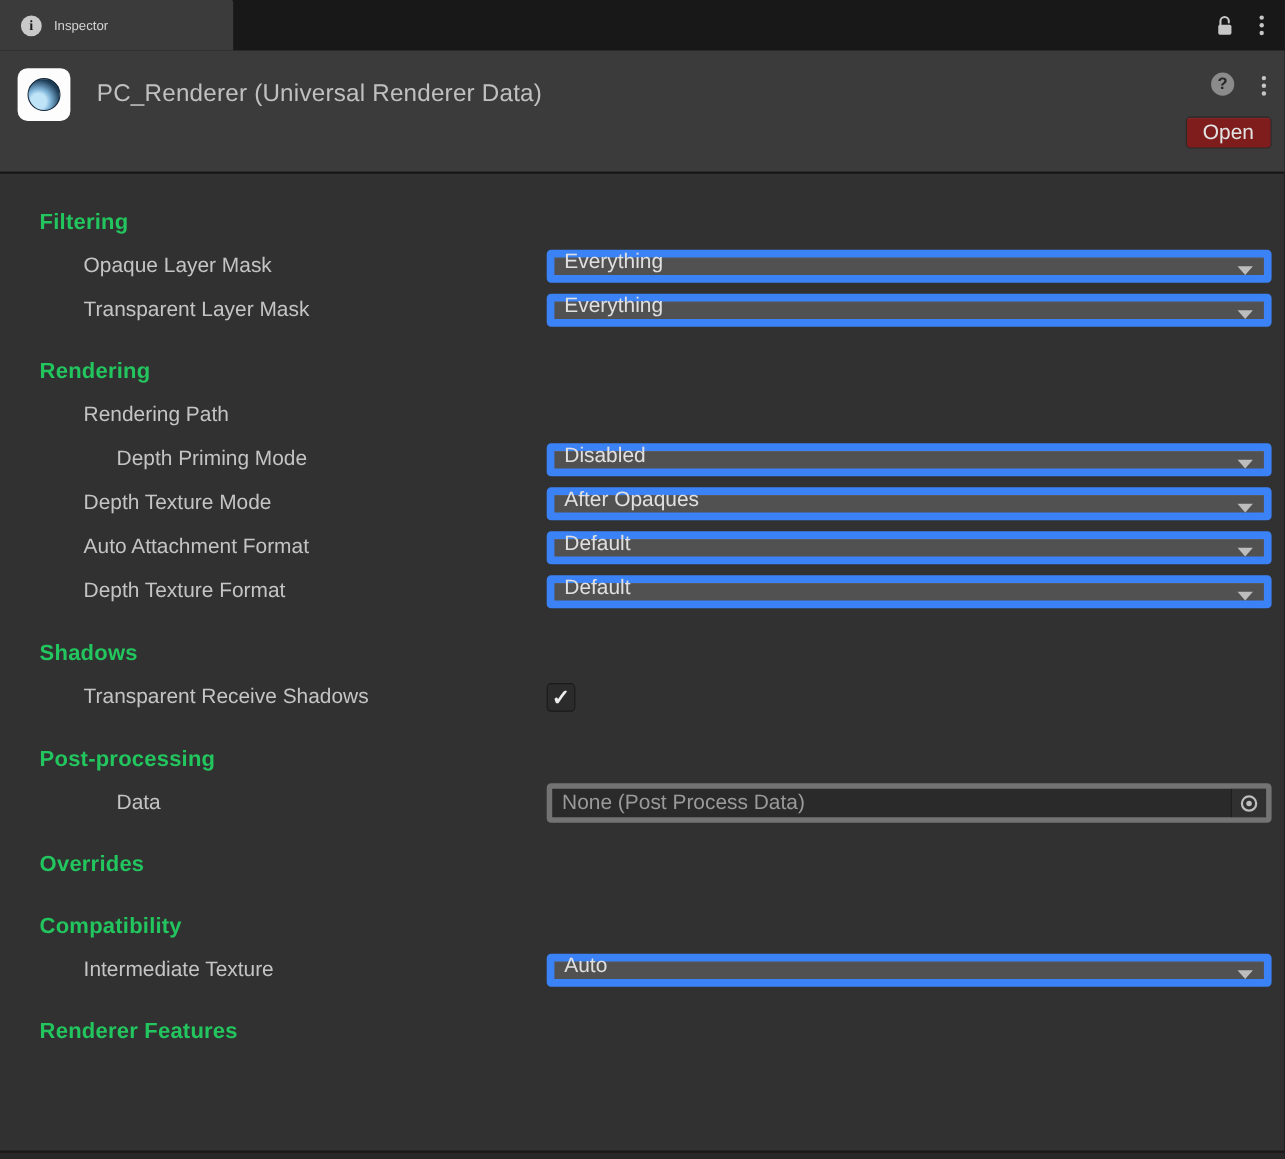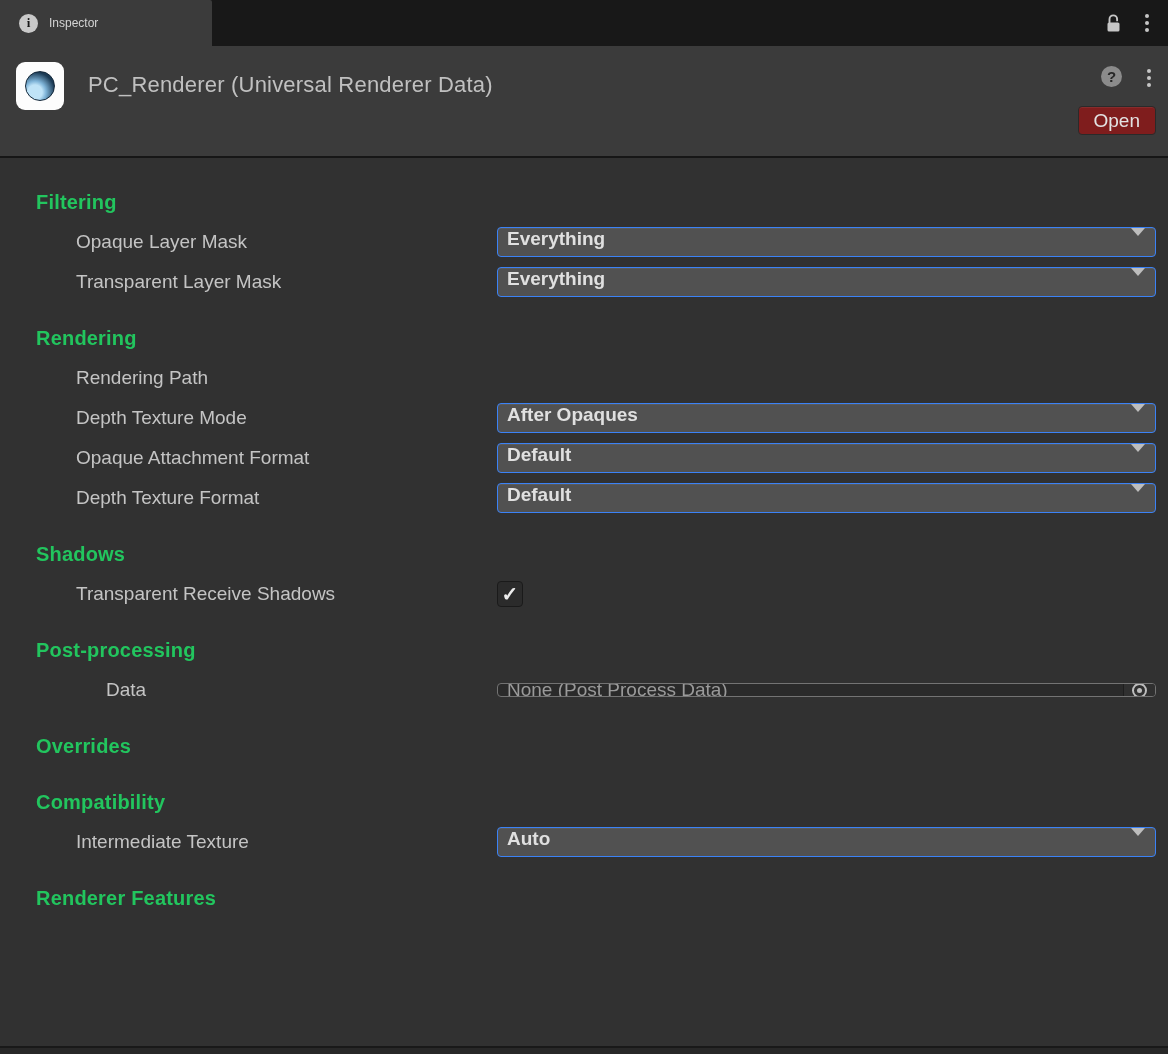--- a/index.html
+++ b/index.html
@@ -82,47 +82,46 @@
     flex:0 0 485px; width:485px; padding-left:64px;
     color:var(--label-text,#c4c4c4); font-size:19px;
     white-space:nowrap; overflow:hidden;
   }
   .prop-label.indent-2 { padding-left:94px; }
   .prop-label.highlight { color:var(--highlight-blue,#5f8ac8); }
   .prop-control { flex:1 1 auto; margin-right:12px; display:flex; align-items:center; }
 
   .dropdown {
     width:100%; height:30px; background:var(--field-bg,#515151);
-    border:1px solid #3b82f6; border-radius:4px;
-    display:flex; align-items:flex-start; justify-content:space-between;
+    border:7px solid #3b82f6; border-radius:4px;
+    display:flex; align-items:flex-end; justify-content:space-between;
     padding:0 10px 0 9px; cursor:default;
     box-shadow:inset 0 1px 0 rgba(255,255,255,.06);
-    font-weight:bold;
   }
   .dropdown-value { color:var(--value-text,#e0e0e0); font-size:19px; }
   .dropdown-arrow {
     width:0; height:0; flex:0 0 auto;
     border-left:7px solid transparent; border-right:7px solid transparent;
     border-top:8px solid #bdbdbd;
   }
 
   .checkbox {
     width:26px; height:26px; background:#2b2b2b;
     border:1px solid #1a1a1a; border-radius:4px; position:relative; cursor:default;
   }
   .checkbox.checked::after {
     content:"\2713"; position:absolute; inset:0;
     display:flex; align-items:center; justify-content:center;
     color:#ececec; font-size:20px; font-weight:bold;
   }
   .checkbox.highlight { border:2px solid var(--highlight-blue,#5f8ac8); }
 
   .object-field {
-    width:100%; height:14px; background:var(--field-dark-bg,#2a2a2a);
-    border:1px solid #737373; border-radius:4px; overflow:hidden;
+    width:100%; height:36px; background:var(--field-dark-bg,#2a2a2a);
+    border:5px solid #737373; border-radius:4px; overflow:hidden;
     display:flex; align-items:center; justify-content:space-between;
     padding-left:9px; cursor:default;
   }
   .object-value { color:var(--muted-text,#9a9a9a); font-size:19px; white-space:nowrap; }
   .object-picker {
     width:32px; height:100%; flex:0 0 auto;
     display:flex; align-items:center; justify-content:center;
     border-left:1px solid #1e1e1e; background:#303030; cursor:default;
   }
   .picker-ring {
@@ -196,30 +195,39 @@
             </div>
           </div>
         </div>
       </div>
       <div class="section">
         <div class="section-header">Rendering</div>
         <div class="prop-row">
           <div class="prop-label indent-1">Rendering Path</div>
         </div>
         <div class="prop-row">
+          <div class="prop-label indent-2">Depth Priming Mode</div>
+          <div class="prop-control">
+            <div class="dropdown">
+              <span class="dropdown-value">Disabled</span>
+              <span class="dropdown-arrow"></span>
+            </div>
+          </div>
+        </div>
+        <div class="prop-row">
           <div class="prop-label indent-1">Depth Texture Mode</div>
           <div class="prop-control">
             <div class="dropdown">
               <span class="dropdown-value">After Opaques</span>
               <span class="dropdown-arrow"></span>
             </div>
           </div>
         </div>
         <div class="prop-row">
-          <div class="prop-label indent-1">Opaque Attachment Format</div>
+          <div class="prop-label indent-1">Auto Attachment Format</div>
           <div class="prop-control">
             <div class="dropdown">
               <span class="dropdown-value">Default</span>
               <span class="dropdown-arrow"></span>
             </div>
           </div>
         </div>
         <div class="prop-row">
           <div class="prop-label indent-1">Depth Texture Format</div>
           <div class="prop-control">

